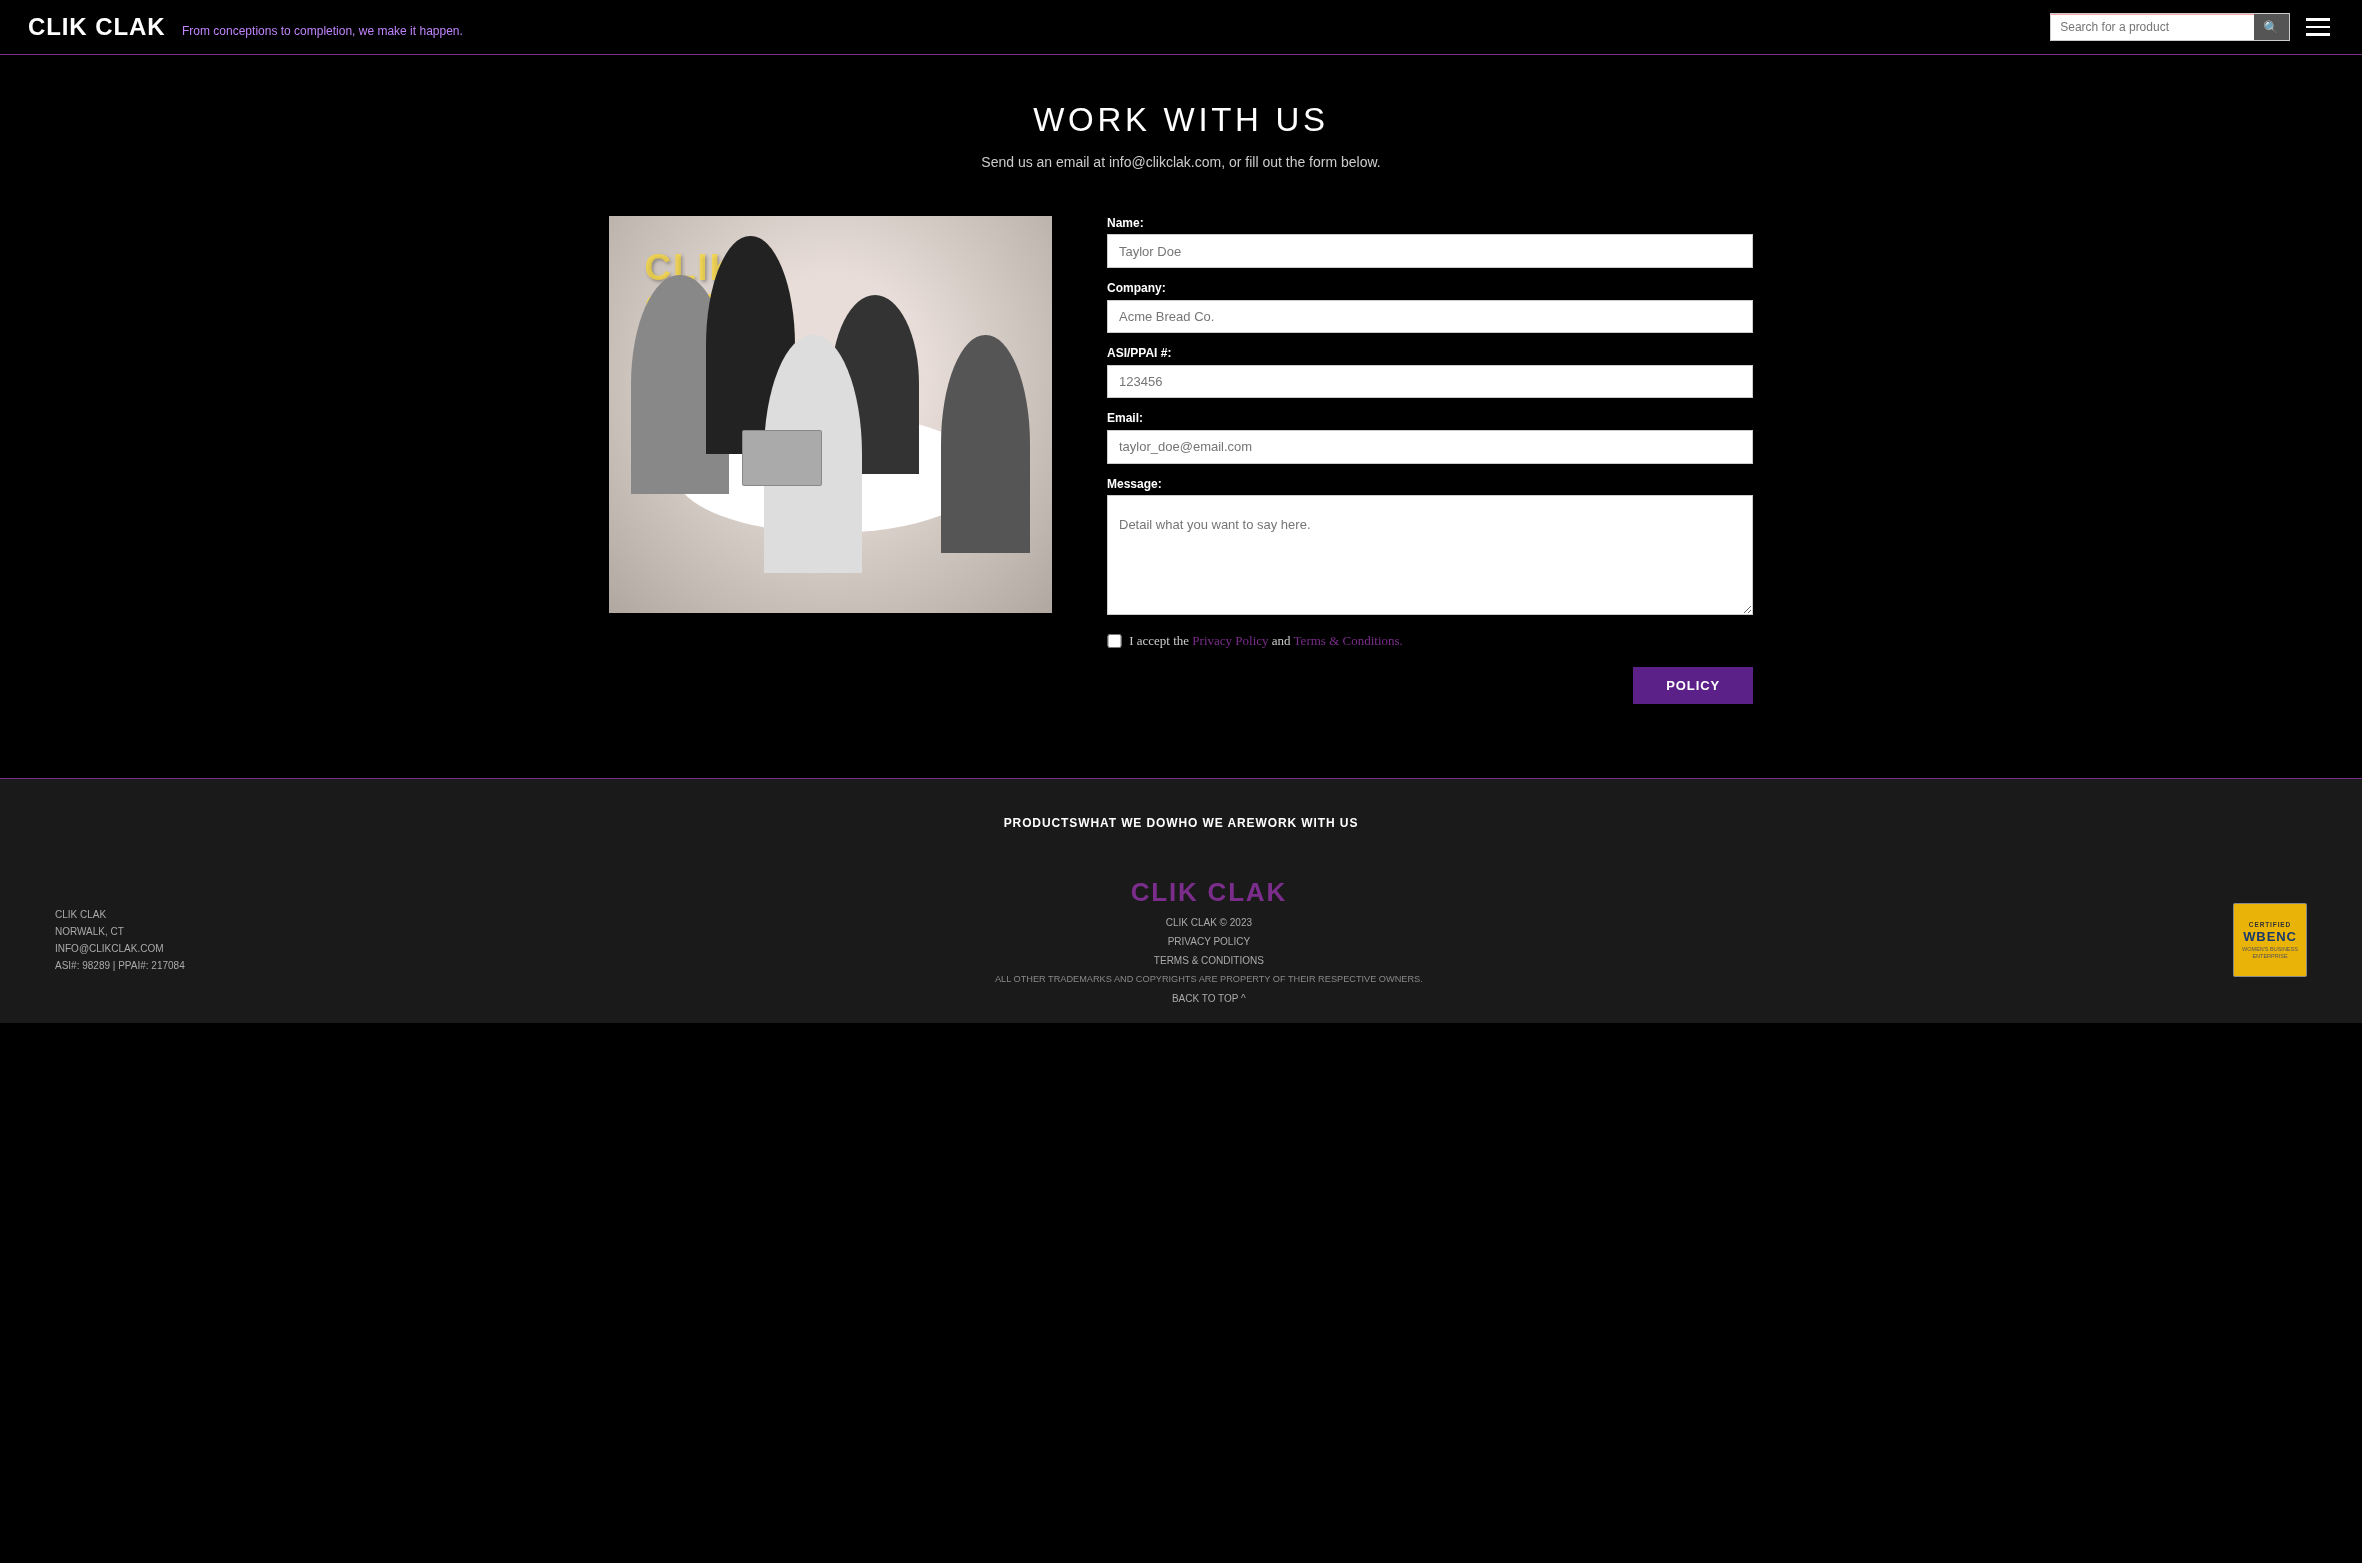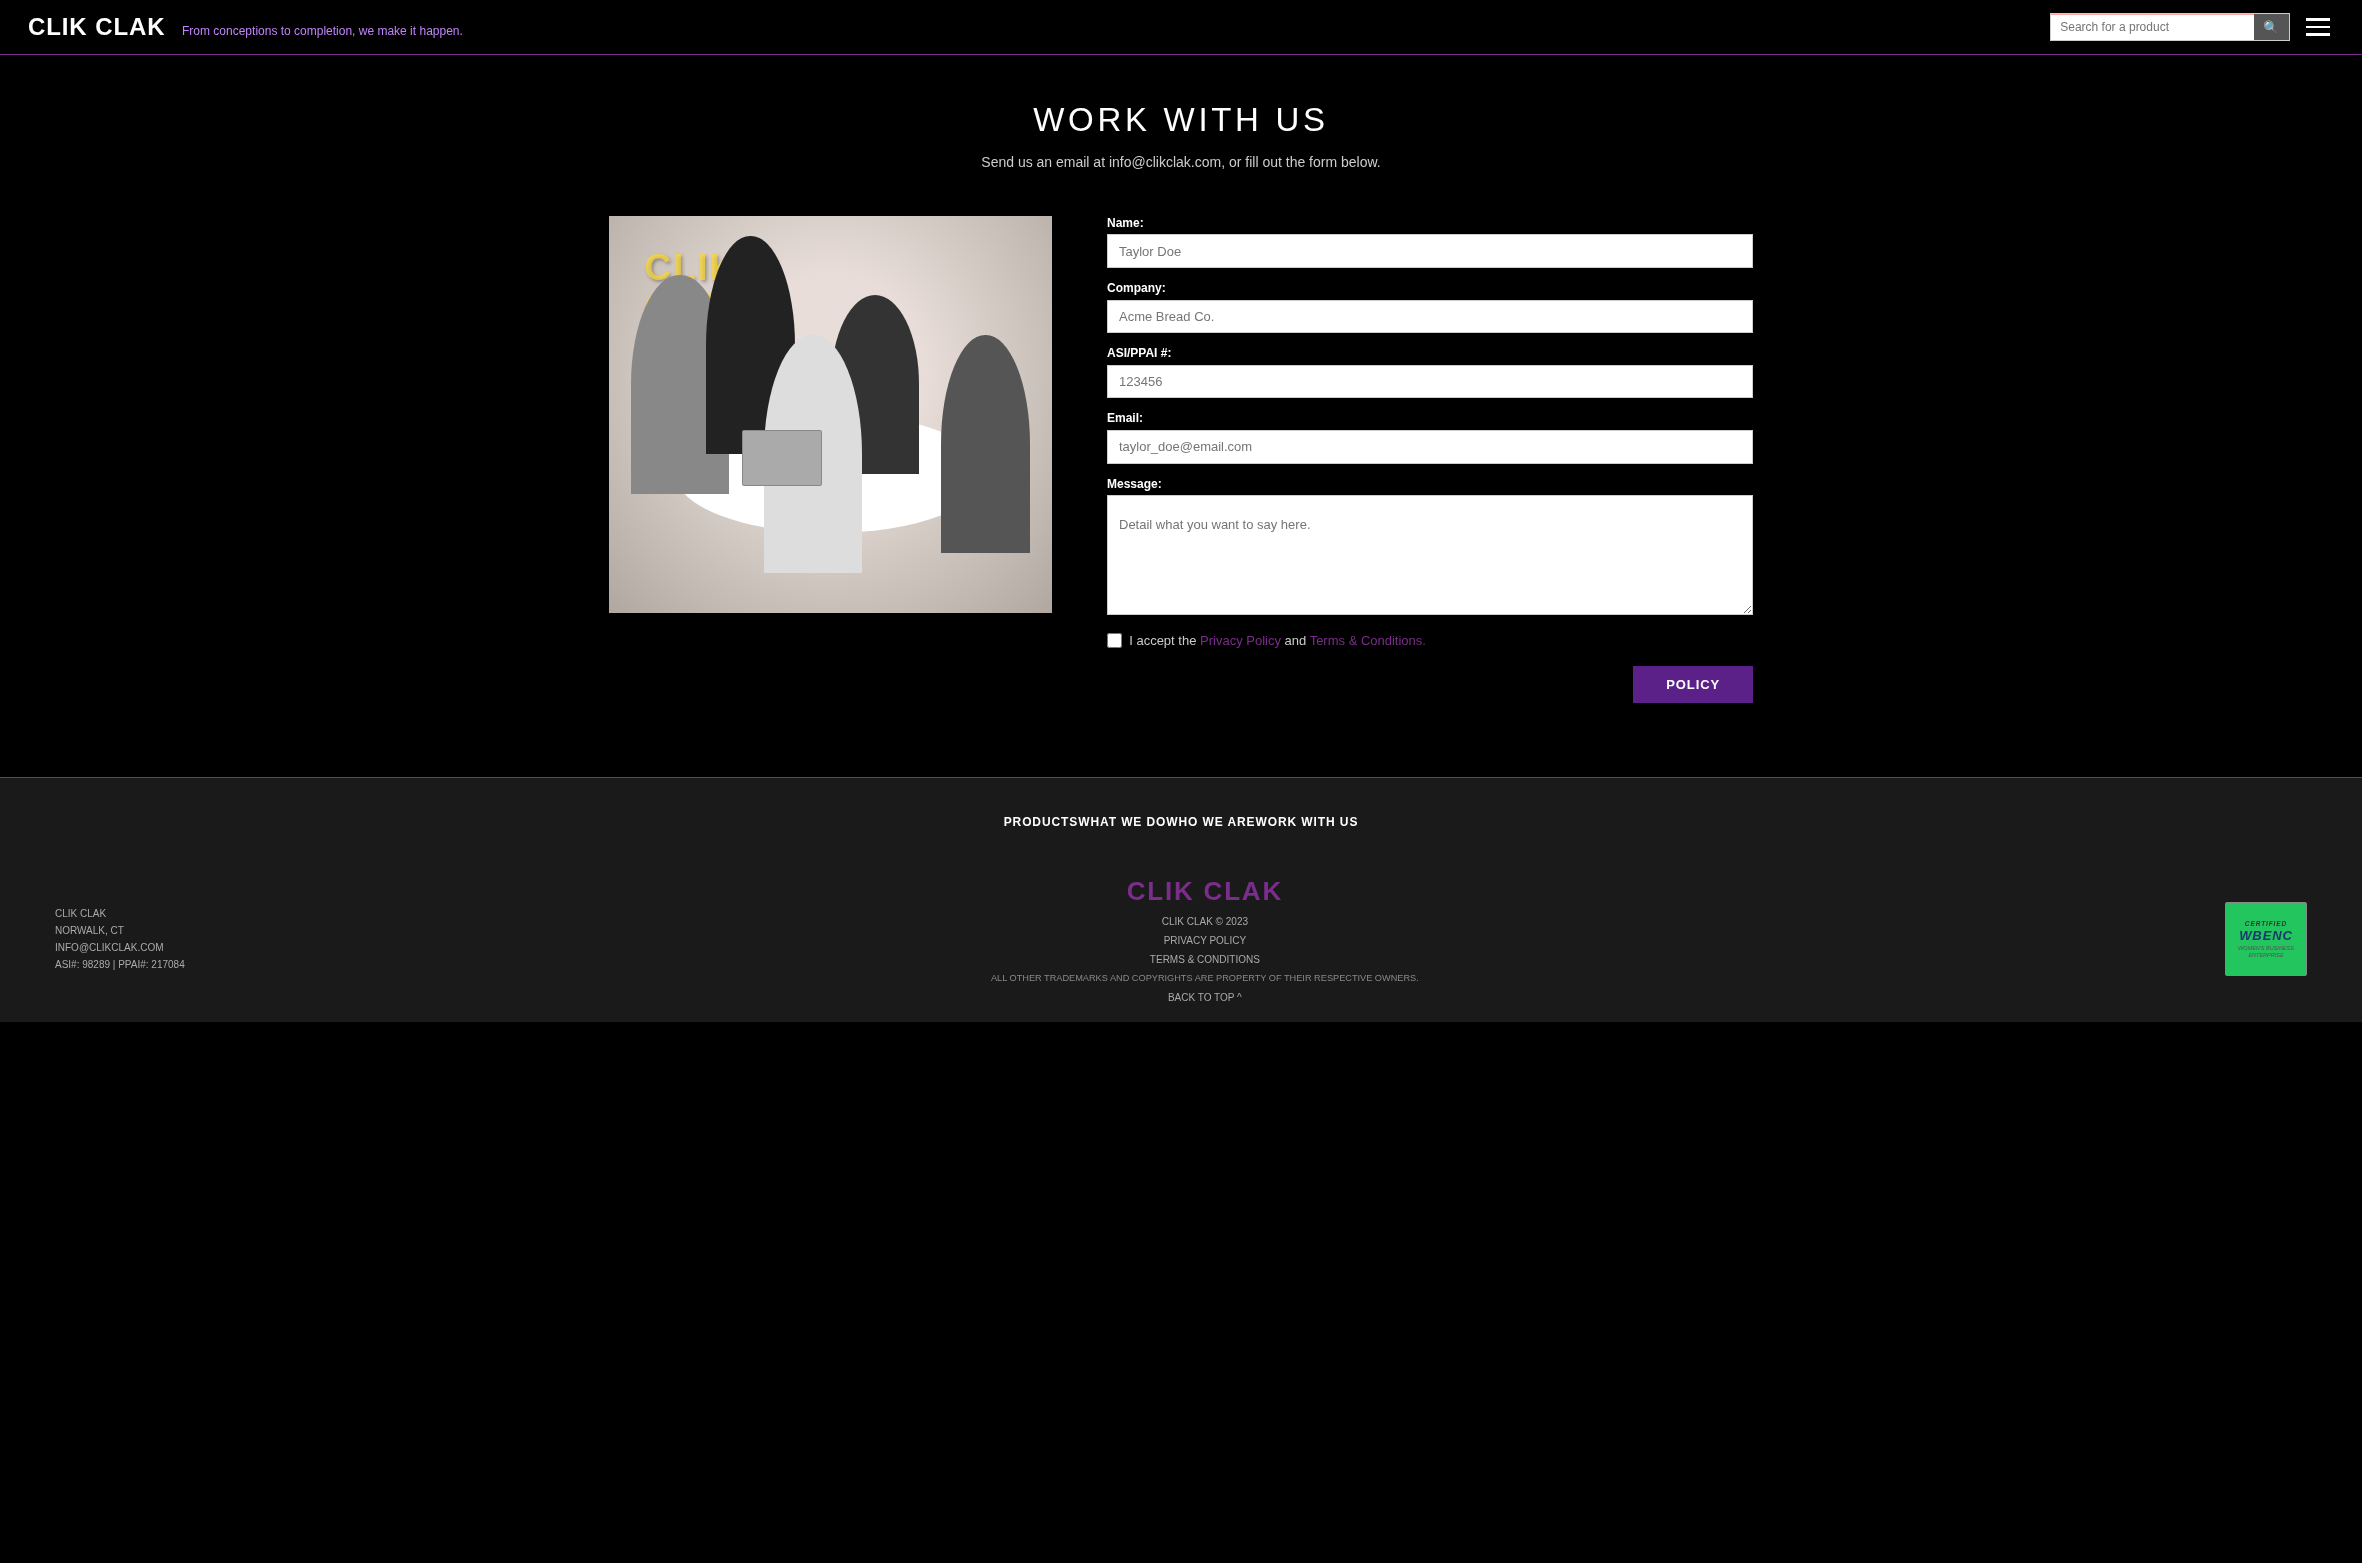--- a/index.html
+++ b/index.html
@@ -244,20 +244,21 @@
       margin: 14.8px 0 18.5px;
     }
     #accept-checkbox {
       width: 14.8px;
       height: 14.8px;
       cursor: pointer;
     }
     #checkbox-label {
       font-size: 13px;
       color: #ccc;
+      font-family: Liberation Serif, serif;
     }
     #checkbox-label a {
       color: #7b2d8b;
       text-decoration: none;
     }
     #submit-btn {
       display: block;
       margin-left: auto;
       background: #5b2189;
       color: #fff;
@@ -332,35 +333,34 @@
     #back-to-top {
       display: block;
       text-align: center;
       font-size: 10px;
       color: #aaa;
       margin-top: 9.2px;
       cursor: pointer;
       text-decoration: none;
     }
     #wbenc-badge {
-      width: 82px;
+      width: 74px;
       height: 74px;
       border: 1.8px solid #888;
       border-radius: 1.8px;
       display: flex;
       flex-direction: column;
       align-items: center;
       justify-content: center;
       color: #ccc;
       font-size: 7.4px;
       text-align: center;
       line-height: 1.3;
-      background: #22c55e;
+      background: #eab308;
       color: #333;
-      font-style: italic;
     }
     .wbenc-certified {
       font-size: 6.5px;
       font-weight: 700;
       letter-spacing: 0.9px;
       text-transform: uppercase;
     }
     .wbenc-name {
       font-size: 13px;
       font-weight: 900;

